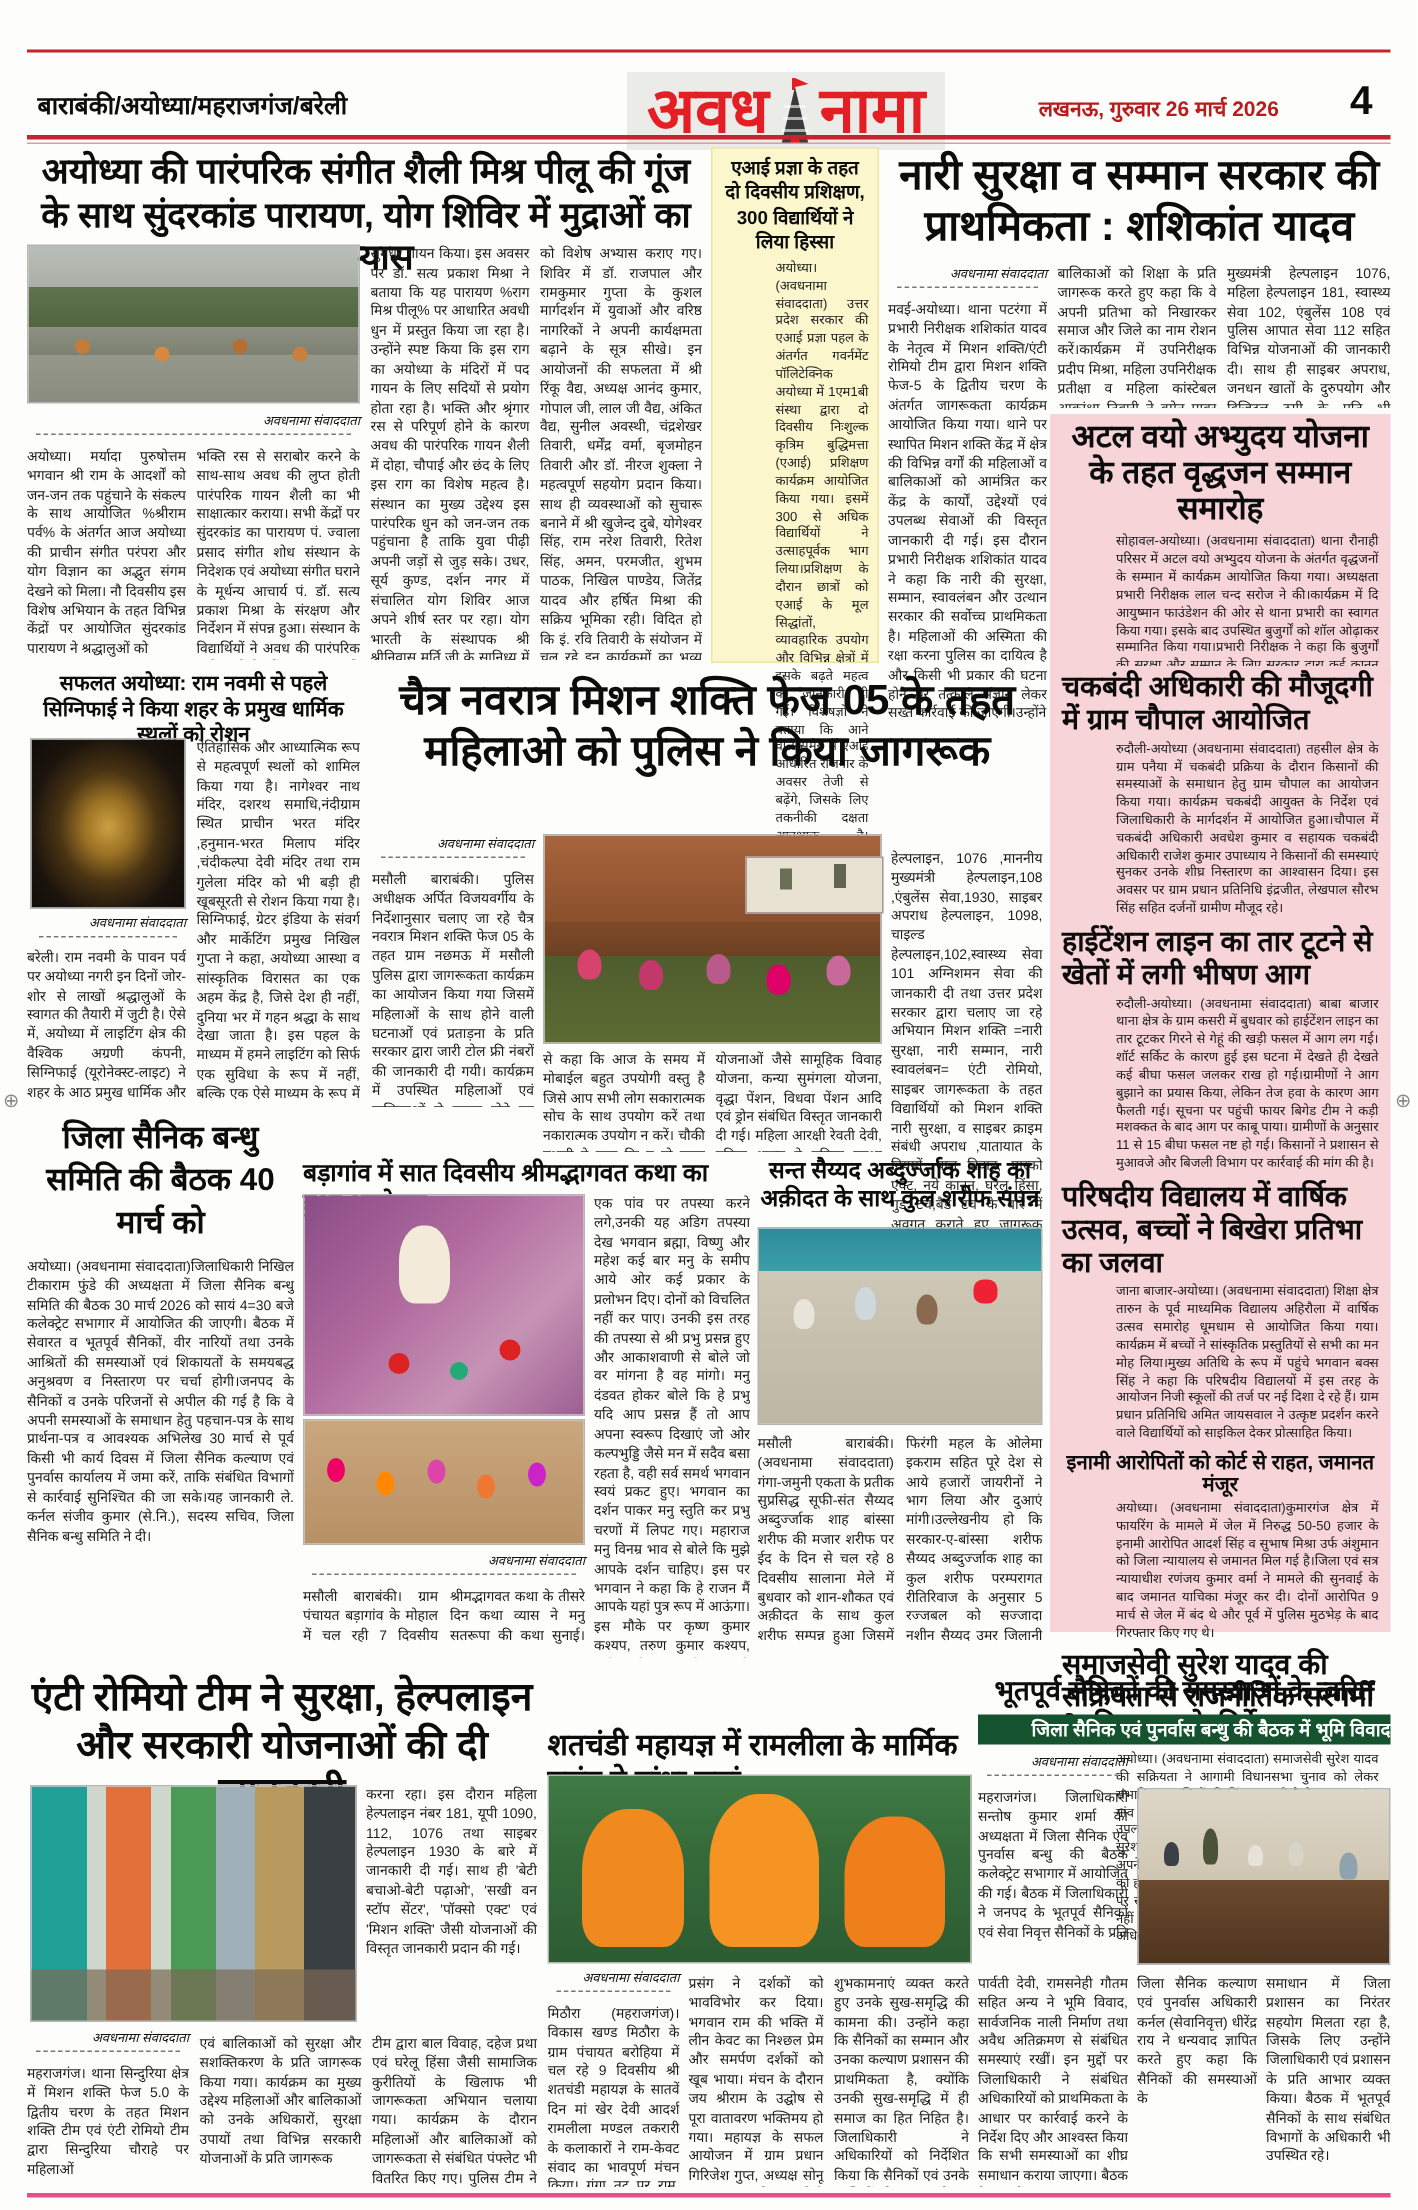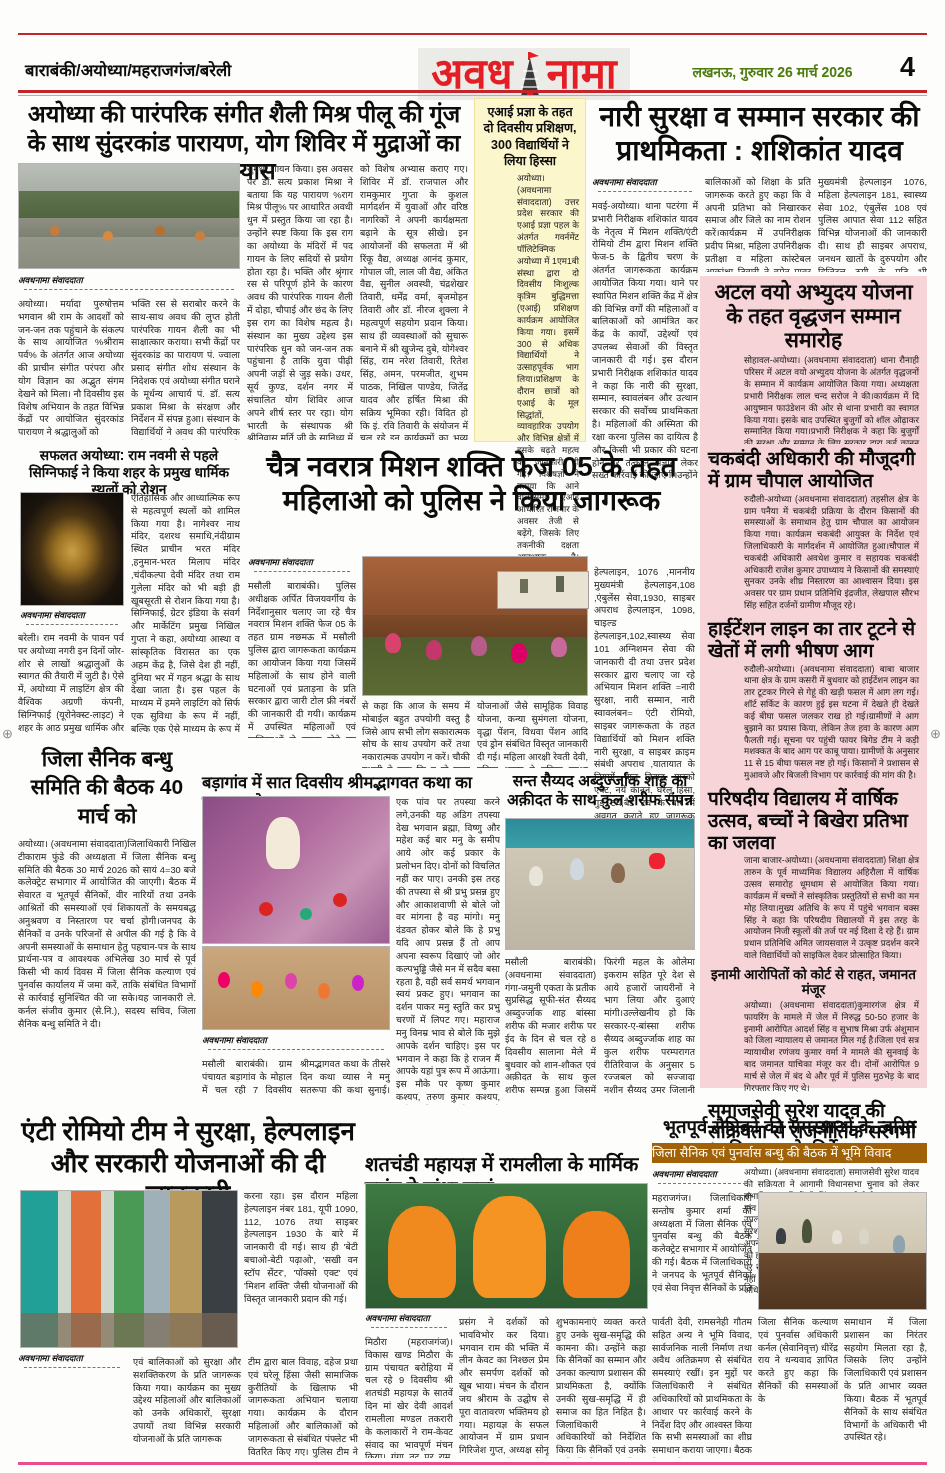--- a/index.html
+++ b/index.html
@@ -3,34 +3,34 @@
 <meta charset="utf-8">
 <style>
   html,body{margin:0;padding:0;background:#ffffff;}
   body{font-family:"Liberation Sans",sans-serif;}
   #page{position:relative;width:945px;height:1473px;background:#fdfdfb;overflow:hidden;}
   .abs{position:absolute;}
   .headline{font-weight:bold;color:#0c0c0c;text-align:center;line-height:1.22;letter-spacing:0px;}
   .headline.left{text-align:left;}
   .body-txt{font-size:9.3px;line-height:1.38;text-align:justify;color:#1c1c1c;}
   .small-txt{font-size:8.7px;line-height:1.36;text-align:justify;color:#1c1c1c;margin-left:36px;}
-  .byline{font-weight:bold;font-style:italic;font-size:8.6px;text-align:left;color:#111;}
+  .byline{font-weight:normal;font-style:italic;font-size:8.6px;text-align:right;color:#111;}
   .byline-rule{border-bottom:1px dashed #777;height:2px;margin:1px 6px 3px 6px;}
   .photo{background-color:#888;border:1px solid #b5b5b5;box-sizing:border-box;}
   .pinkbox{background:#f6d4d8;box-sizing:border-box;}
   .yellowbox{background:#fbf6cc;box-sizing:border-box;border:1px solid #efe3a0;}
   .rule-red{background:#c4242b;}
   .rule-pink{background:#dd9aa0;}
   .rule-magenta{background:#e84f8a;}
   .masthead-box{background:#ebebe8;display:flex;align-items:center;justify-content:center;gap:4px;}
   .masthead-word{color:#e31e24;font-weight:bold;font-size:42px;line-height:1;}
   .edition{font-weight:bold;font-size:16.5px;color:#0d0d0d;}
-  .dateline{font-weight:bold;font-size:14px;color:#4d7c0f;}
+  .dateline{font-weight:bold;font-size:14px;color:#b91c1c;}
   .pagenum{font-weight:bold;font-size:27px;color:#0d0d0d;}
-  .redband{background:#a16207;color:#ffffff;font-weight:normal;font-size:12.5px;text-align:left;line-height:20px;}
+  .redband{background:#14532d;color:#ffffff;font-weight:bold;font-size:12.5px;text-align:right;line-height:20px;}
   .cropmark{color:#8a8a8a;font-size:13px;}
   .pink-section-head{font-weight:bold;color:#0c0c0c;line-height:1.15;text-align:left;}
 </style>
 </head>
 <body>
 
 <div id="page">
 
   <div class="abs rule-red" style="left:18px;top:33px;width:909px;height:2px;"></div>
 
@@ -171,20 +171,21 @@
 
   <div class="abs headline" style="left:18px;top:1116px;width:340px;font-size:26px;">एंटी रोमियो टीम ने सुरक्षा, हेल्पलाइन और सरकारी योजनाओं की दी जानकारी</div>
   <div class="abs photo" style="left:20px;top:1190px;width:218px;height:158px;background:linear-gradient(90deg,#20a096 0 17%,#cfd6cc 17% 23%,#e2703a 23% 37%,#cfd6cc 37% 43%,#4a9a55 43% 57%,#9fb0b8 57% 69%,#b99a5e 69% 84%,#3a3f44 84% 100%);">
     <div style="position:absolute;left:0;bottom:0;width:100%;height:22%;background:#7a6a54;opacity:.7;"></div>
   </div>
   <div class="abs body-txt" style="left:244px;top:1190px;width:114px;height:160px;overflow:hidden;">करना रहा। इस दौरान महिला हेल्पलाइन नंबर 181, यूपी 1090, 112, 1076 तथा साइबर हेल्पलाइन 1930 के बारे में जानकारी दी गई। साथ ही 'बेटी बचाओ-बेटी पढ़ाओ', 'सखी वन स्टॉप सेंटर', 'पॉक्सो एक्ट' एवं 'मिशन शक्ति' जैसी योजनाओं की विस्तृत जानकारी प्रदान की गई।</div>
   <div class="abs" style="left:18px;top:1352px;width:108px;">
     <div class="byline">अवधनामा संवाददाता</div>
     <div class="byline-rule"></div>
   </div>
+  <div class="abs body-txt" style="left:18px;top:1376px;width:108px;height:82px;overflow:hidden;">महराजगंज। थाना सिन्दुरिया क्षेत्र में मिशन शक्ति फेज 5.0 के द्वितीय चरण के तहत मिशन शक्ति टीम एवं एंटी रोमियो टीम द्वारा सिन्दुरिया चौराहे पर महिलाओं</div>
   <div class="abs body-txt" style="left:133px;top:1356px;width:108px;height:102px;overflow:hidden;">एवं बालिकाओं को सुरक्षा और सशक्तिकरण के प्रति जागरूक किया गया। कार्यक्रम का मुख्य उद्देश्य महिलाओं और बालिकाओं को उनके अधिकारों, सुरक्षा उपायों तथा विभिन्न सरकारी योजनाओं के प्रति जागरूक</div>
   <div class="abs body-txt" style="left:248px;top:1356px;width:110px;height:102px;overflow:hidden;">टीम द्वारा बाल विवाह, दहेज प्रथा एवं घरेलू हिंसा जैसी सामाजिक कुरीतियों के खिलाफ भी जागरूकता अभियान चलाया गया। कार्यक्रम के दौरान महिलाओं और बालिकाओं को जागरूकता से संबंधित पंफ्लेट भी वितरित किए गए। पुलिस टीम ने सभी से अपील की कि किसी भी आपात स्थिति में हेल्पलाइन नंबरों का उपयोग करें और अपने अधिकारी के प्रति सजग रहें।</div>
 
   <div class="abs headline left" style="left:365px;top:1116px;width:283px;font-size:20px;margin-top:36px;">शतचंडी महायज्ञ में रामलीला के मार्मिक प्रसंग ने बांधा समां</div>
   <div class="abs photo" style="left:365px;top:1183px;width:283px;height:126px;background:linear-gradient(180deg,#3f7a43 0%,#356b3a 40%,#2d5c33 100%);">
     <div style="position:absolute;left:8%;top:18%;width:24%;height:74%;border-radius:45% 45% 20% 20%;background:#f08a1e;"></div>
     <div style="position:absolute;left:38%;top:10%;width:26%;height:82%;border-radius:45% 45% 20% 20%;background:#f59422;"></div>
     <div style="position:absolute;left:70%;top:22%;width:24%;height:70%;border-radius:45% 45% 20% 20%;background:#ef7f1a;"></div>
   </div>
   <div class="abs" style="left:365px;top:1312px;width:88px;">

